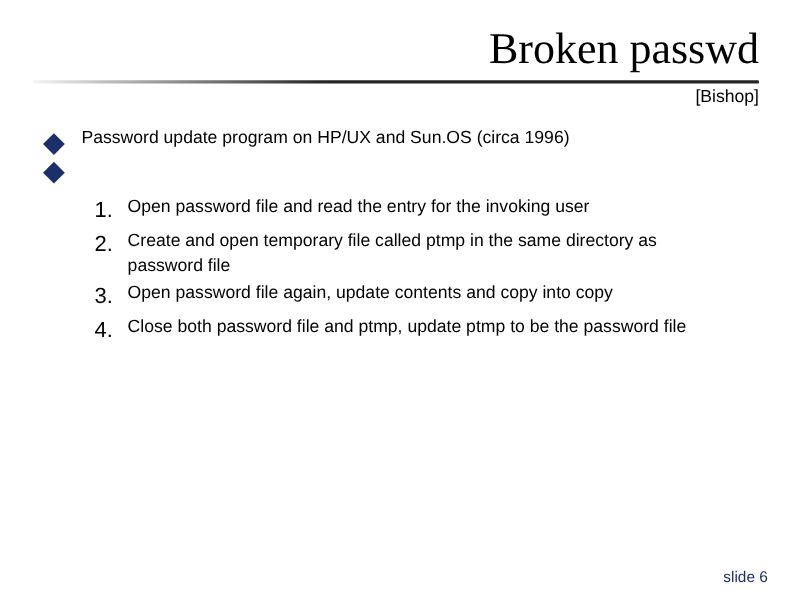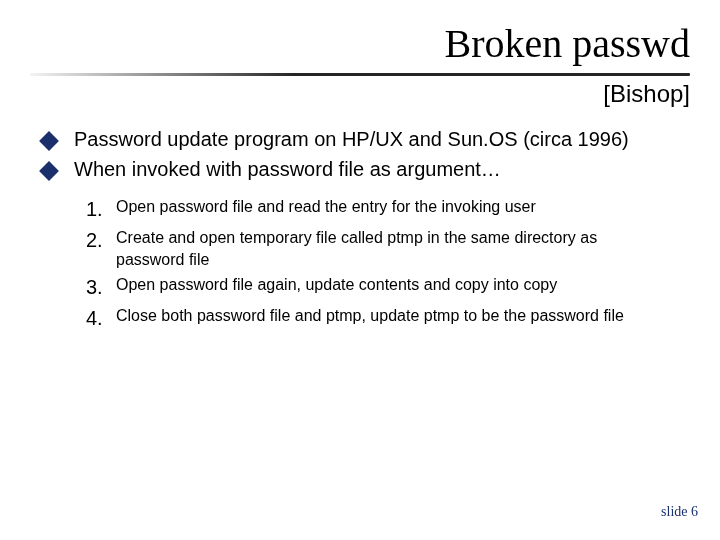--- a/index.html
+++ b/index.html
@@ -36,40 +36,40 @@
     border-radius: 1px;
     margin-bottom: 4px;
   }
   
   .rule {
     background: linear-gradient(to right, rgba(0,0,0,0.05), rgba(0,0,0,0.95) 40%);
     height: 3px;
   }
   .attrib {
     text-align: right;
-    font-size: 24px;
+    font-size: 16px;
     color: #000;
     margin-bottom: 18px;
   }
   .bullets { margin: 0 0 14px 4px; }
   .bullet-row {
     display: flex;
     align-items: flex-start;
     margin-bottom: 4px;
   }
   .diamond {
     width: 14px;
     height: 14px;
     background: #1b2f6b;
     transform: rotate(45deg);
     flex: 0 0 14px;
     margin: 8px 18px 0 8px;
   }
   .bullet-text {
-    font-size: 20px;
+    font-size: 16px;
     line-height: 1.3;
     color: #000;
   }
   .numlist {
     margin-left: 56px;
     margin-right: 20px;
   }
   .num-row {
     display: flex;
     align-items: flex-start;
@@ -81,41 +81,39 @@
     line-height: 1.35;
     text-align: left;
   }
   .num-text {
     font-size: 16px;
     line-height: 1.35;
   }
   .footer {
     position: absolute;
     right: 22px;
-    bottom: 20px;
+    bottom: 8px;
     font-size: 14px;
     color: #1a2f6f;
-    font-family: Liberation Serif, serif;
   }
 </style>
 </head>
 <body>
 
 <div class="title">Broken passwd</div>
 <div class="rule"></div>
 <div class="attrib">[Bishop]</div>
 
 <div class="bullets">
   <div class="bullet-row">
     <div class="diamond"></div>
     <div class="bullet-text">Password update program on HP/UX and Sun.OS (circa 1996)</div>
   </div>
   <div class="bullet-row">
     <div class="diamond"></div>
-    <div class="bullet-text">When invoked with password file as argument…</div>
   </div>
 </div>
 
 <div class="numlist">
   <div class="num-row">
     <div class="num-label">1.</div>
     <div class="num-text">Open password file and read the entry for the invoking user</div>
   </div>
   <div class="num-row">
     <div class="num-label">2.</div>

